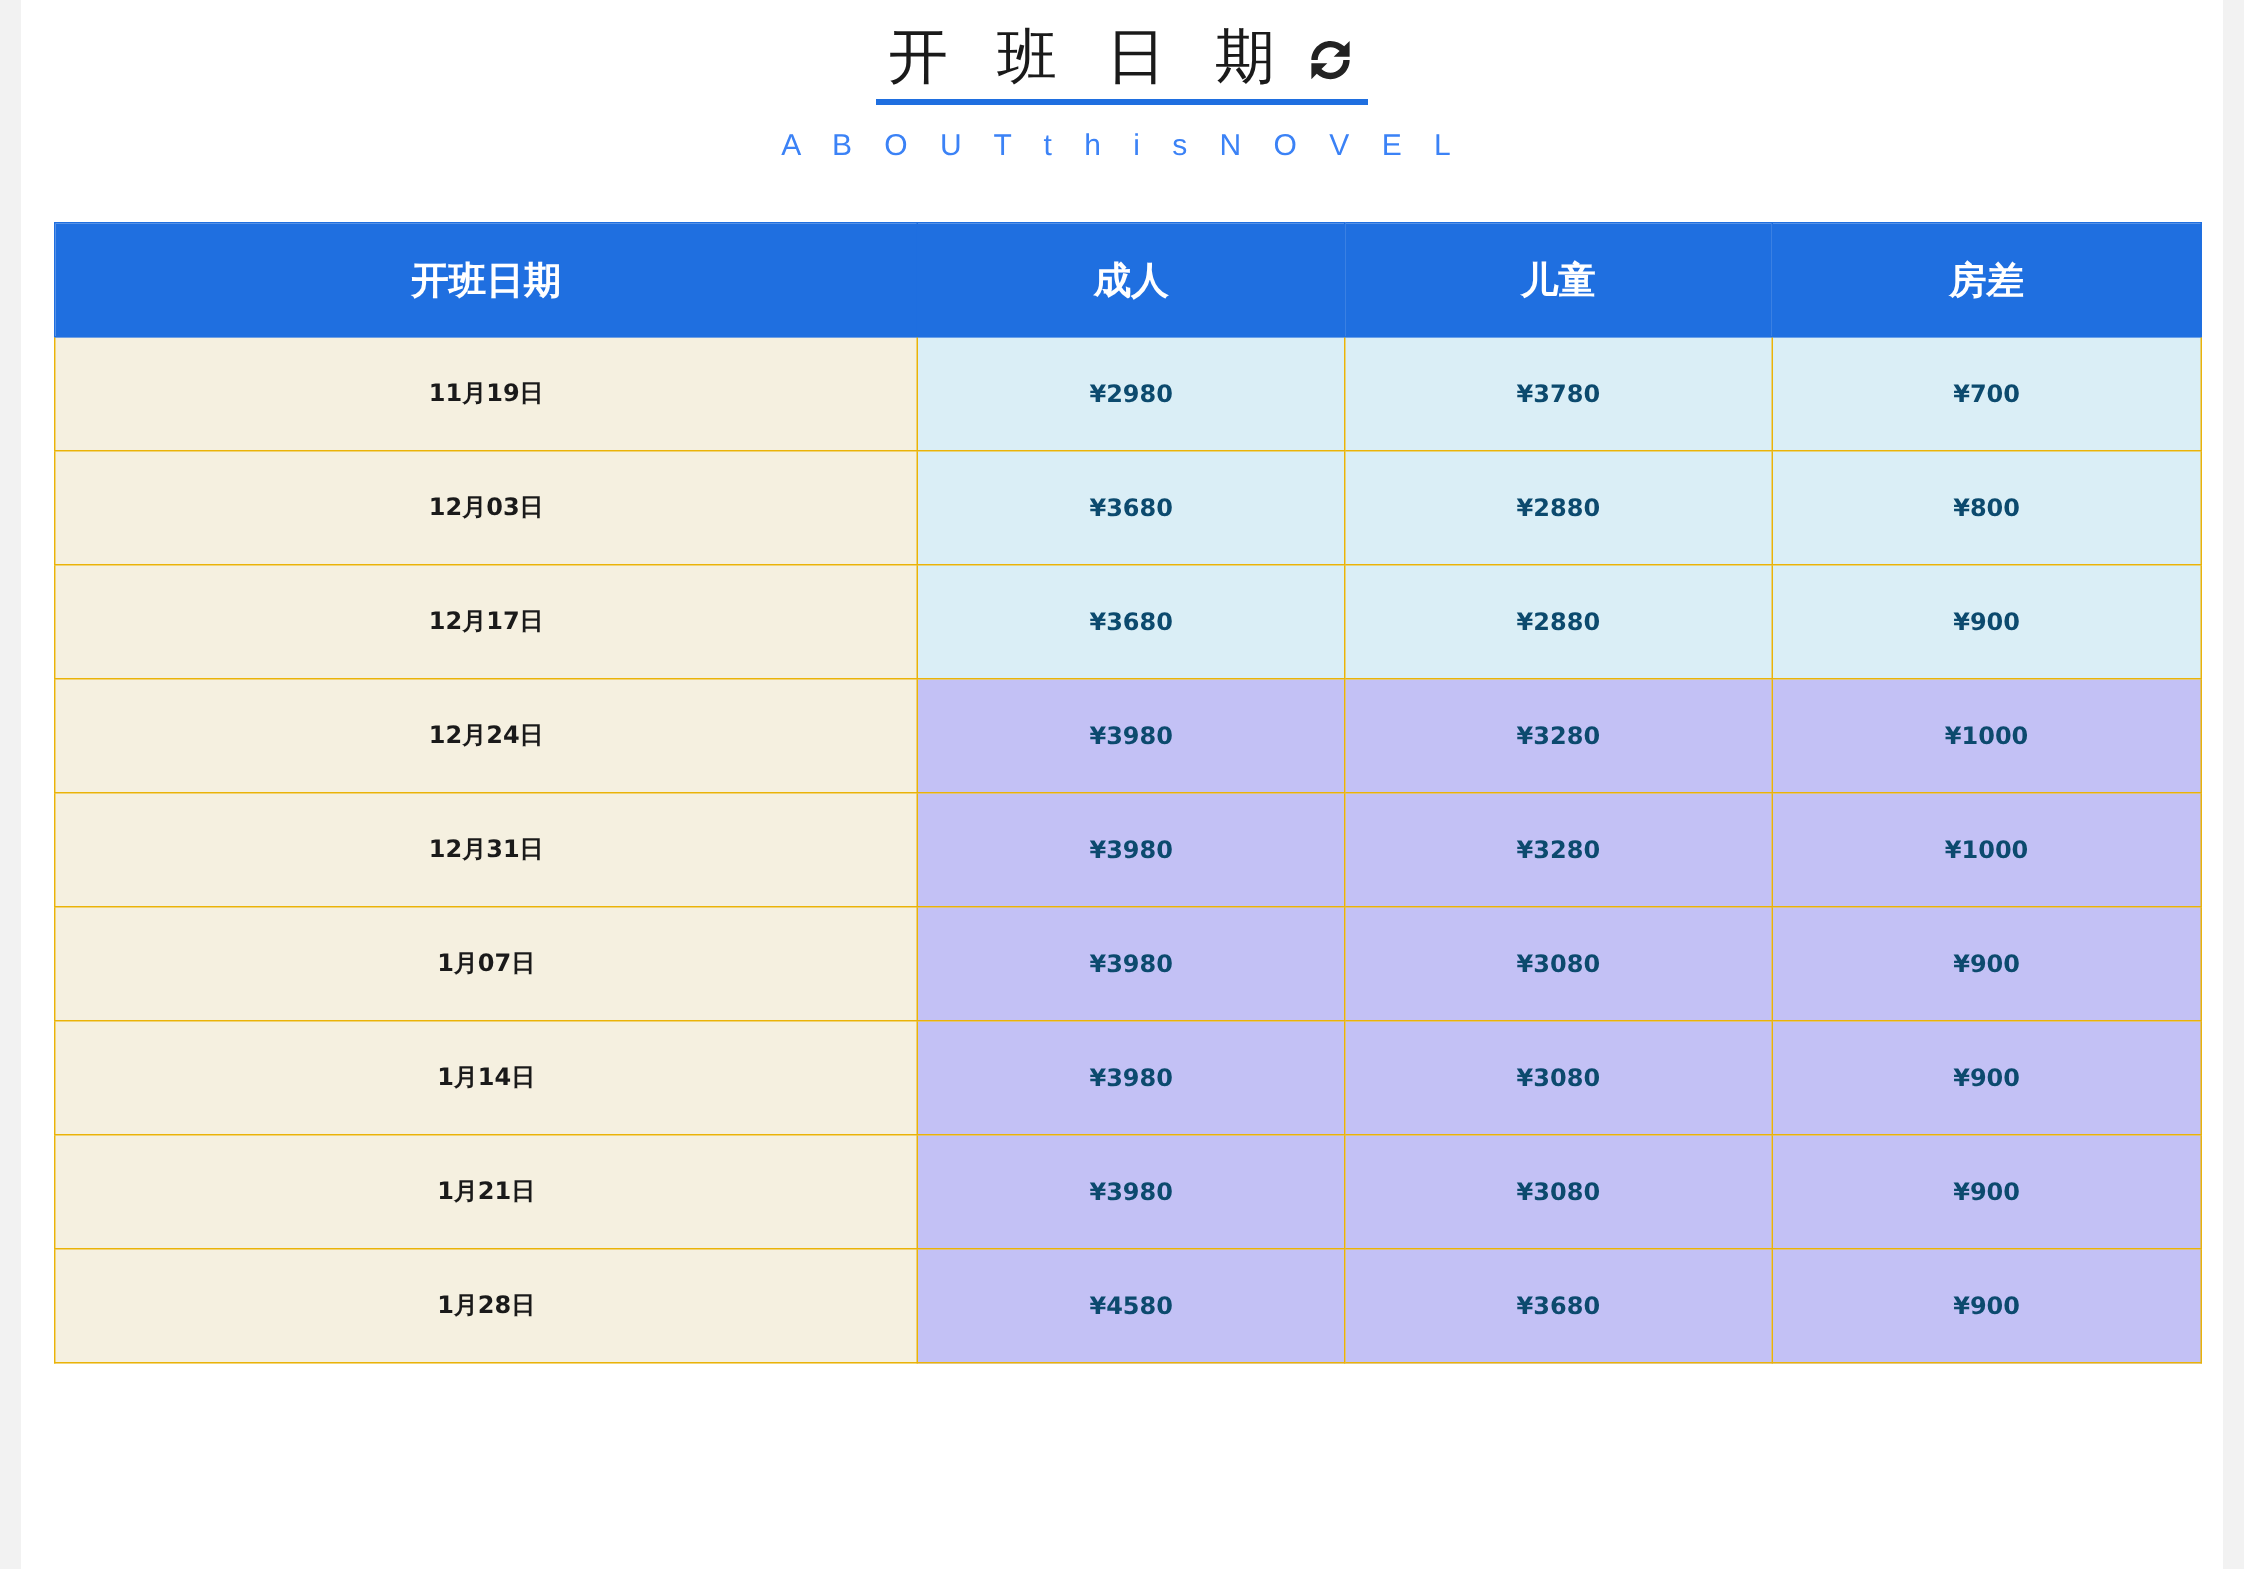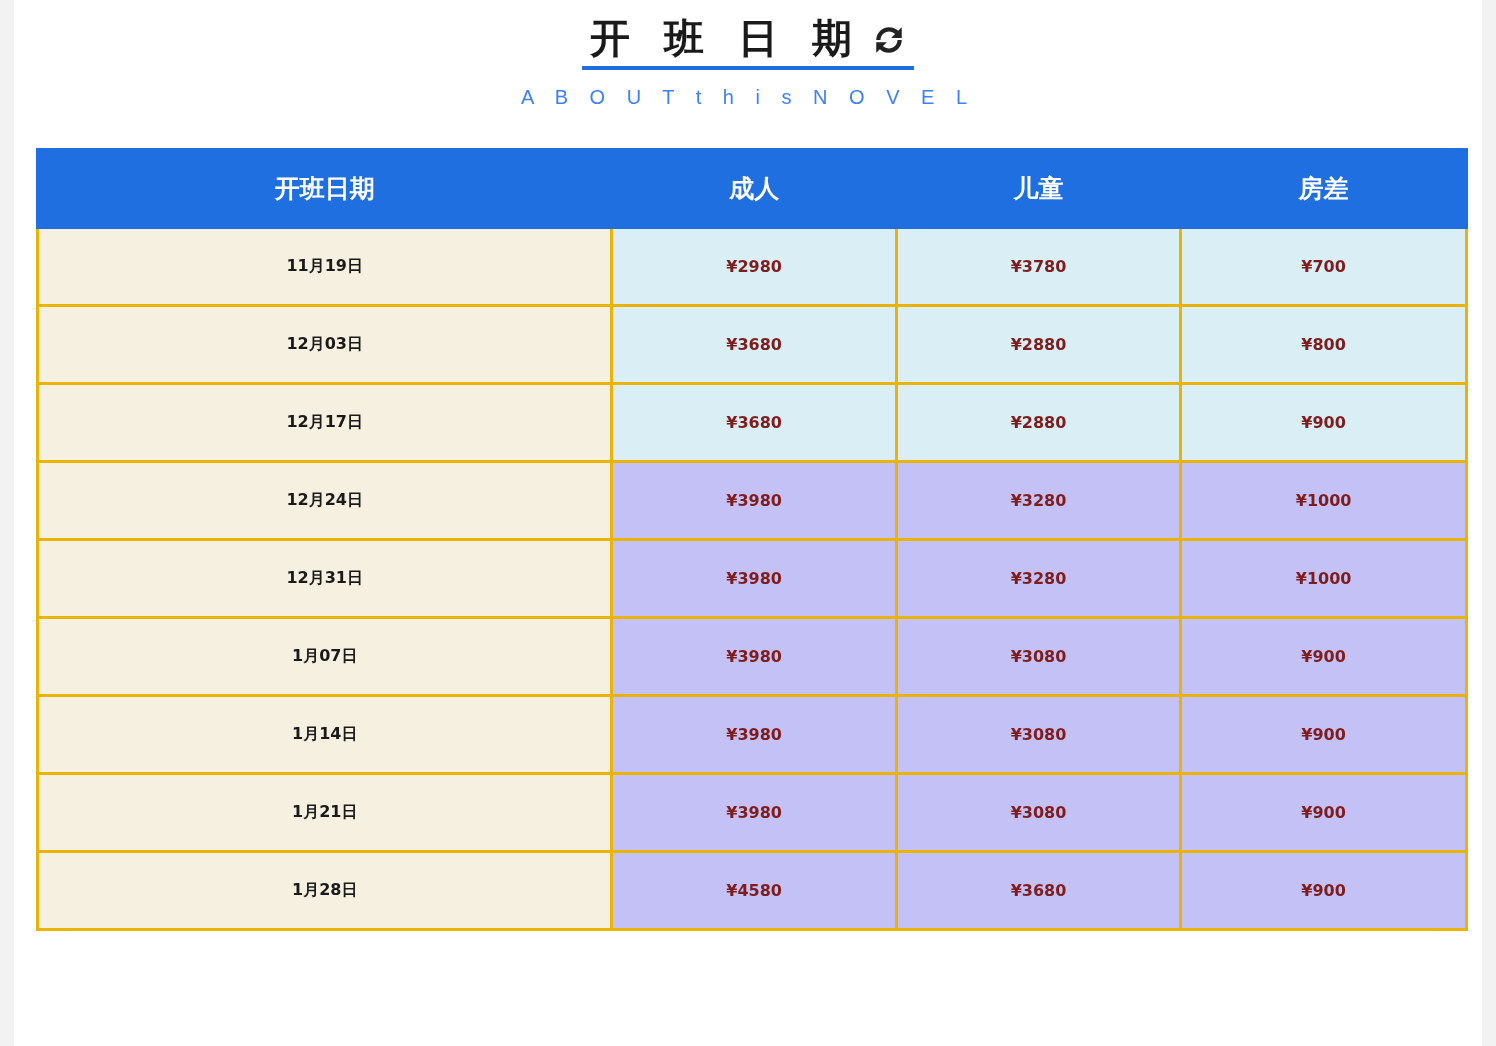--- a/index.html
+++ b/index.html
@@ -37,21 +37,21 @@
   .title-row {
     display: inline-flex;
     align-items: center;
     justify-content: center;
     gap: 10px;
     border-bottom: 4px solid #1f6fe0;
     padding: 0 8px 6px 8px;
   }
   .title-text {
     font-size: 40px;
-    font-weight: bold;
+    font-weight: normal;
     letter-spacing: 10px;
     color: #1a1a1a;
     font-family: "DejaVu Sans", "Liberation Sans", sans-serif;
     line-height: 1.1;
   }
   .title-icon {
     display: inline-block;
     width: 34px;
     height: 34px;
     position: relative;
@@ -71,42 +71,42 @@
     top: 148px;
     width: 1432px;
   }
   table.price-table {
     border-collapse: collapse;
     width: 100%;
     table-layout: fixed;
   }
   table.price-table th,
   table.price-table td {
-    border: 3px solid #eab308;
+    border: 1px solid #eab308;
     text-align: center;
     font-weight: bold;
     font-family: "DejaVu Sans", "Liberation Sans", sans-serif;
   }
   table.price-table thead th {
     background: #1f6fe0;
     color: #ffffff;
     font-size: 25px;
     height: 73px;
     border-color: #1f6fe0;
   }
   table.price-table tbody td {
     height: 73px;
     font-size: 16px;
   }
   td.date-cell {
     background: #f5f0e0;
     color: #1a1a1a;
   }
   td.price-cell {
-    color: #7f1d1d;
+    color: #0c4a6e;
   }
   .bg-blue  { background: #daeef6; }
   .bg-peach { background: #fcdfcb; }
   .bg-lav   { background: #c3c1f5; }
 </style>
 </head>
 <body>
 
 <div class="page">
 

